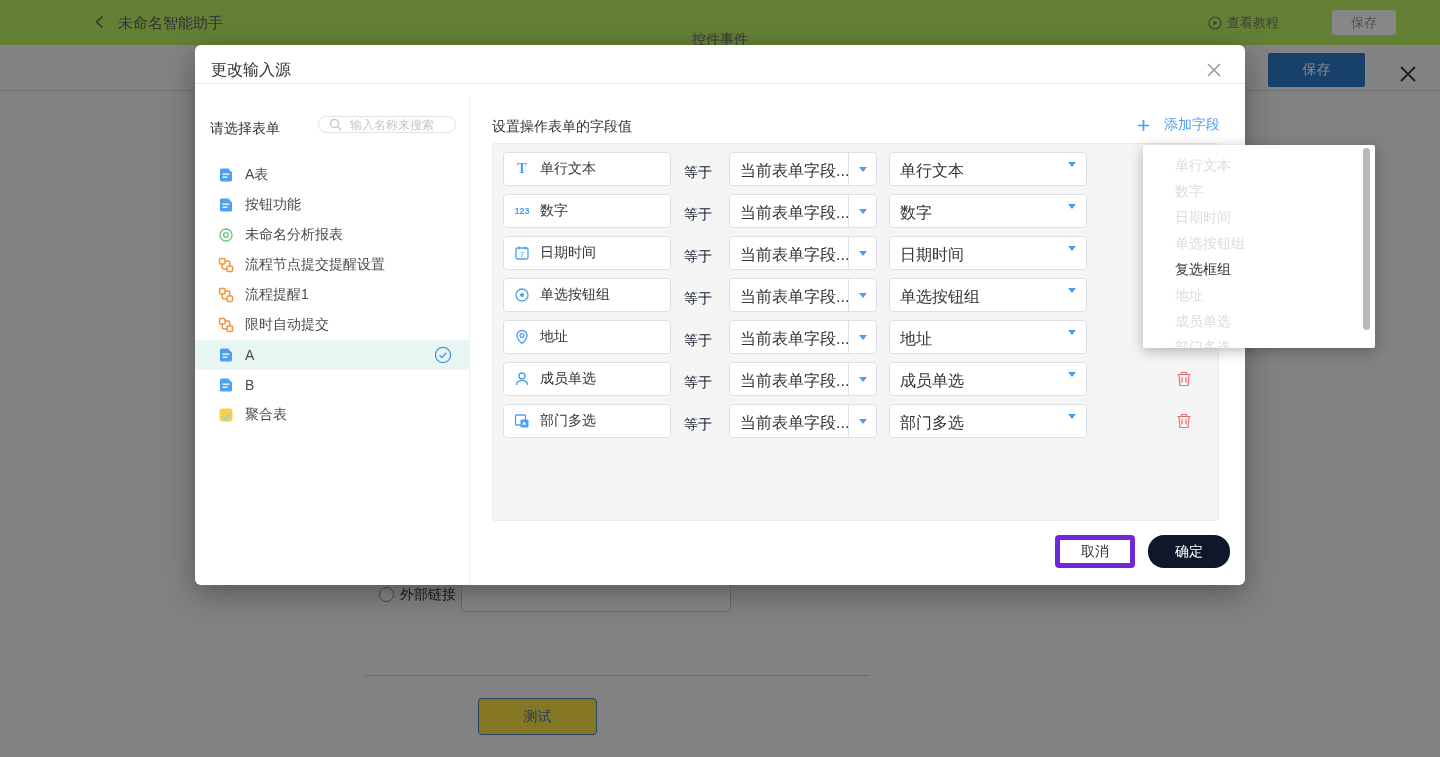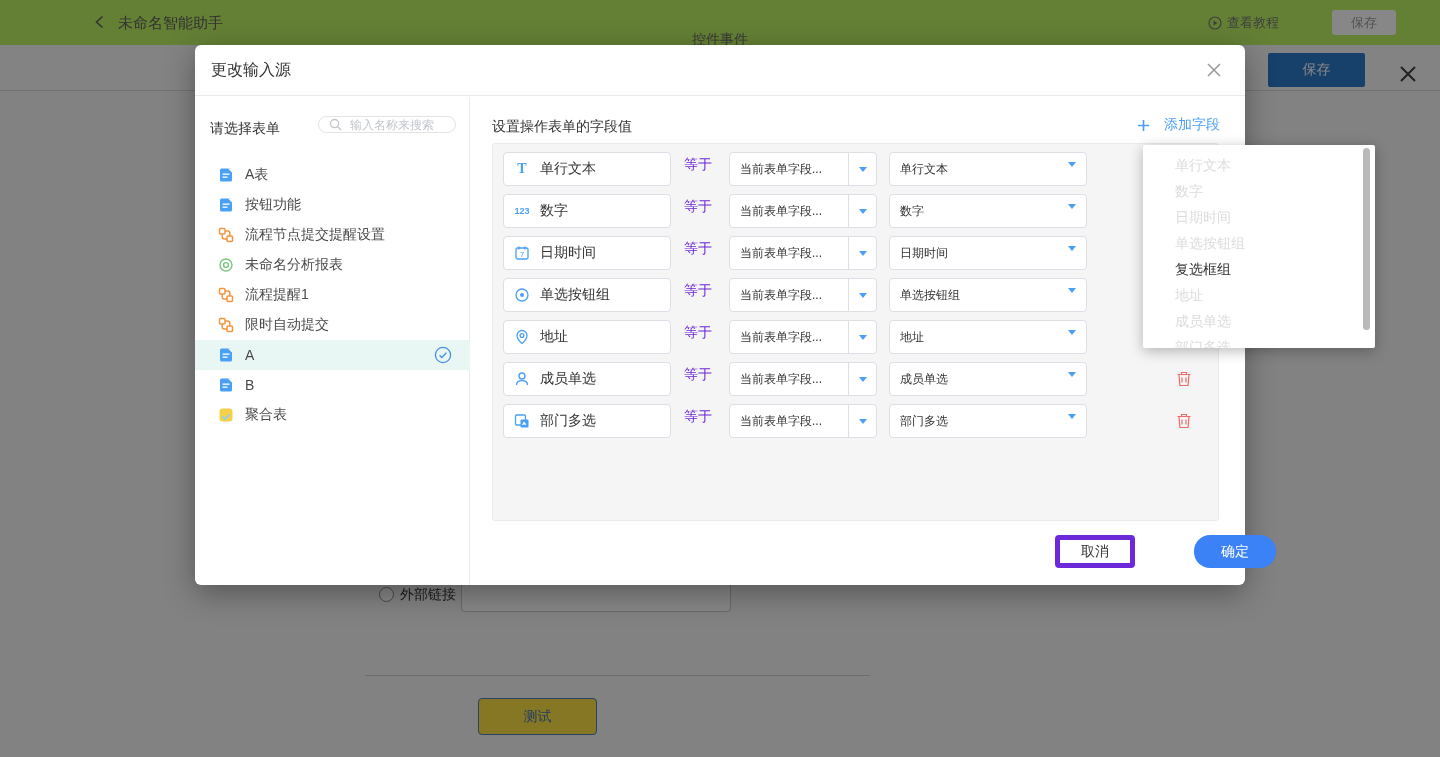--- a/index.html
+++ b/index.html
@@ -29,21 +29,21 @@
   .bg-divider{position:absolute;left:365px;top:584px;width:505px;height:1px;background:#cfcfcf;}
   .test-btn{position:absolute;left:478px;top:607px;width:119px;height:37px;background:#fde047;
             border:1px solid #4a7fc1;border-radius:4px;color:#3f74b5;font-size:14px;font-family:inherit;}
 
   
   .overlay{position:absolute;inset:0;background:rgba(0,0,0,0.47);z-index:10;}
 
   
   .modal{position:absolute;left:195px;top:45px;width:1050px;height:540px;background:#fff;border-radius:6px;
          z-index:20;box-shadow:0 8px 30px rgba(0,0,0,0.35);}
-  .mheader{position:absolute;left:0;top:0;width:100%;height:51px;border-bottom:1px solid #ebebeb;box-sizing:border-box;}
+  .mheader{position:absolute;left:0;top:0;width:100%;height:39px;border-bottom:1px solid #ebebeb;box-sizing:border-box;}
   .mtitle{position:absolute;left:16px;top:15px;font-size:16px;color:#333;}
   .mclose{position:absolute;right:22px;top:16px;cursor:pointer;}
 
   .msidebar{position:absolute;left:0;top:52px;width:275px;height:488px;border-right:1px solid #ebebeb;box-sizing:border-box;padding-left:42px;}
   .sb-head{position:absolute;left:0;top:0;width:275px;height:62px;}
   .sb-label{position:absolute;left:15px;top:23px;font-size:14px;color:#333;}
   .sb-search{position:absolute;left:123px;top:19px;width:138px;height:17px;border:1px solid #e3e3e3;
              border-radius:14px;box-sizing:border-box;display:flex;align-items:center;padding-left:10px;gap:6px;background:#fff;}
   .sb-search input{border:none;outline:none;width:100px;font-size:12px;color:#333;background:transparent;font-family:inherit;}
   .sb-search input::placeholder{color:#c2c6cc;}
@@ -60,37 +60,37 @@
             font-size:14px;color:#4a9ef7;cursor:pointer;}
   .mpanel{position:absolute;left:21px;top:46px;width:727px;height:378px;background:#f5f5f5;
           border:1px solid #ebebeb;border-radius:3px;box-sizing:border-box;}
   .frow{position:absolute;left:0;width:100%;height:34px;}
   .fname{position:absolute;left:10px;top:0;width:168px;height:34px;background:#fff;border:1px solid #dcdfe6;
          border-radius:4px;box-sizing:border-box;display:flex;align-items:center;padding-left:9px;gap:9px;}
   .ficon{width:18px;height:18px;display:flex;align-items:center;justify-content:center;flex:0 0 18px;}
   .tt{font-size:14px;font-weight:bold;color:#4aa0f5;font-family:"Liberation Serif",serif;}
   .nn{font-size:9px;font-weight:bold;color:#4aa0f5;letter-spacing:0;}
   .flabel{font-size:14px;color:#333;}
-  .fop{position:absolute;left:191px;top:4px;width:32px;font-size:14px;color:#6d28d9;}
+  .fop{position:absolute;left:191px;top:12px;width:32px;font-size:14px;color:#0f172a;}
   .fsel{position:absolute;top:0;height:34px;background:#fff;border:1px solid #dcdfe6;border-radius:4px;
         box-sizing:border-box;cursor:pointer;}
-  .fsel .seltext{position:absolute;left:10px;top:8px;font-size:12px;color:#333;white-space:nowrap;}
+  .fsel .seltext{position:absolute;left:10px;top:8px;font-size:16px;color:#333;white-space:nowrap;}
   .s1{left:236px;width:148px;}
   .s2{left:396px;width:198px;}
   .selcell{position:absolute;right:0;top:0;width:27px;height:32px;border-left:1px solid #dcdfe6;
            display:flex;align-items:center;justify-content:center;}
   .caret{width:0;height:0;border-left:4px solid transparent;border-right:4px solid transparent;
          border-top:5px solid #4a9ef7;}
   .caret-plain{position:absolute;right:10px;top:14px;}
   .ftrash{position:absolute;left:682px;top:8px;width:18px;height:18px;cursor:pointer;}
 
   .btn-cancel{position:absolute;left:860px;top:490px;width:80px;height:33px;background:#fff;
               border:5px solid #6d28d9;border-radius:4px;font-size:14px;color:#333;font-family:inherit;}
-  .btn-confirm{position:absolute;left:953px;top:490px;width:82px;height:33px;background:#3b82f6;
-               border:none;border-radius:16px;font-size:14px;color:#fff;font-family:inherit;margin-left:46px;}
+  .btn-confirm{position:absolute;left:953px;top:490px;width:82px;height:33px;background:#0f172a;
+               border:none;border-radius:16px;font-size:14px;color:#fff;font-family:inherit;}
 
   
   .add-menu{position:absolute;left:1143px;top:145px;width:232px;height:203px;background:#fff;z-index:30;
             box-shadow:0 3px 14px rgba(0,0,0,0.28);border-radius:2px;overflow:hidden;padding-top:7px;box-sizing:border-box;}
   .am-item{height:26px;line-height:26px;padding-left:32px;font-size:14px;color:#333;cursor:pointer;}
   .am-item.disabled{color:#dcdcdc;cursor:default;}
   .am-scroll{position:absolute;right:5px;top:3px;width:7px;height:182px;background:#b9b9b9;border-radius:4px;}
 </style>
 </head>
 <body>
@@ -172,35 +172,35 @@
               <polygon points="10,1.5 14,1.5 14,5.5" fill="#fff"></polygon>
               <rect x="4.5" y="6.5" width="7" height="1.3" fill="#fff"></rect>
               <rect x="4.5" y="9.5" width="5" height="1.3" fill="#fff"></rect>
             </svg>
           </span>
           <span class="slabel">按钮功能</span>
         </div>
         <div class="sitem">
           <span class="sicon">
             <svg width="16" height="16" viewBox="0 0 16 16">
+              <circle cx="8" cy="8" r="6" stroke="#7ac57e" stroke-width="1.4" fill="none"></circle>
+              <circle cx="8" cy="8" r="2.4" stroke="#7ac57e" stroke-width="1.4" fill="none"></circle>
+            </svg>
+          </span>
+          <span class="slabel">未命名分析报表</span>
+        </div>
+        <div class="sitem">
+          <span class="sicon">
+            <svg width="16" height="16" viewBox="0 0 16 16">
               <rect x="1.5" y="1.5" width="5.5" height="5.5" rx="1" stroke="#f5943d" stroke-width="1.5" fill="none"></rect>
               <rect x="9" y="9" width="5.5" height="5.5" rx="1" stroke="#f5943d" stroke-width="1.5" fill="none"></rect>
               <path d="M4.2 7 V10 a2 2 0 0 0 2 2 H9 M11.8 9 V6 a2 2 0 0 0 -2 -2 H7" stroke="#f5943d" stroke-width="1.5" fill="none"></path>
             </svg>
           </span>
           <span class="slabel">流程节点提交提醒设置</span>
-        </div>
-        <div class="sitem">
-          <span class="sicon">
-            <svg width="16" height="16" viewBox="0 0 16 16">
-              <circle cx="8" cy="8" r="6" stroke="#7ac57e" stroke-width="1.4" fill="none"></circle>
-              <circle cx="8" cy="8" r="2.4" stroke="#7ac57e" stroke-width="1.4" fill="none"></circle>
-            </svg>
-          </span>
-          <span class="slabel">未命名分析报表</span>
         </div>
         <div class="sitem">
           <span class="sicon">
             <svg width="16" height="16" viewBox="0 0 16 16">
               <rect x="1.5" y="1.5" width="5.5" height="5.5" rx="1" stroke="#f5943d" stroke-width="1.5" fill="none"></rect>
               <rect x="9" y="9" width="5.5" height="5.5" rx="1" stroke="#f5943d" stroke-width="1.5" fill="none"></rect>
               <path d="M4.2 7 V10 a2 2 0 0 0 2 2 H9 M11.8 9 V6 a2 2 0 0 0 -2 -2 H7" stroke="#f5943d" stroke-width="1.5" fill="none"></path>
             </svg>
           </span>
           <span class="slabel">流程提醒1</span>

